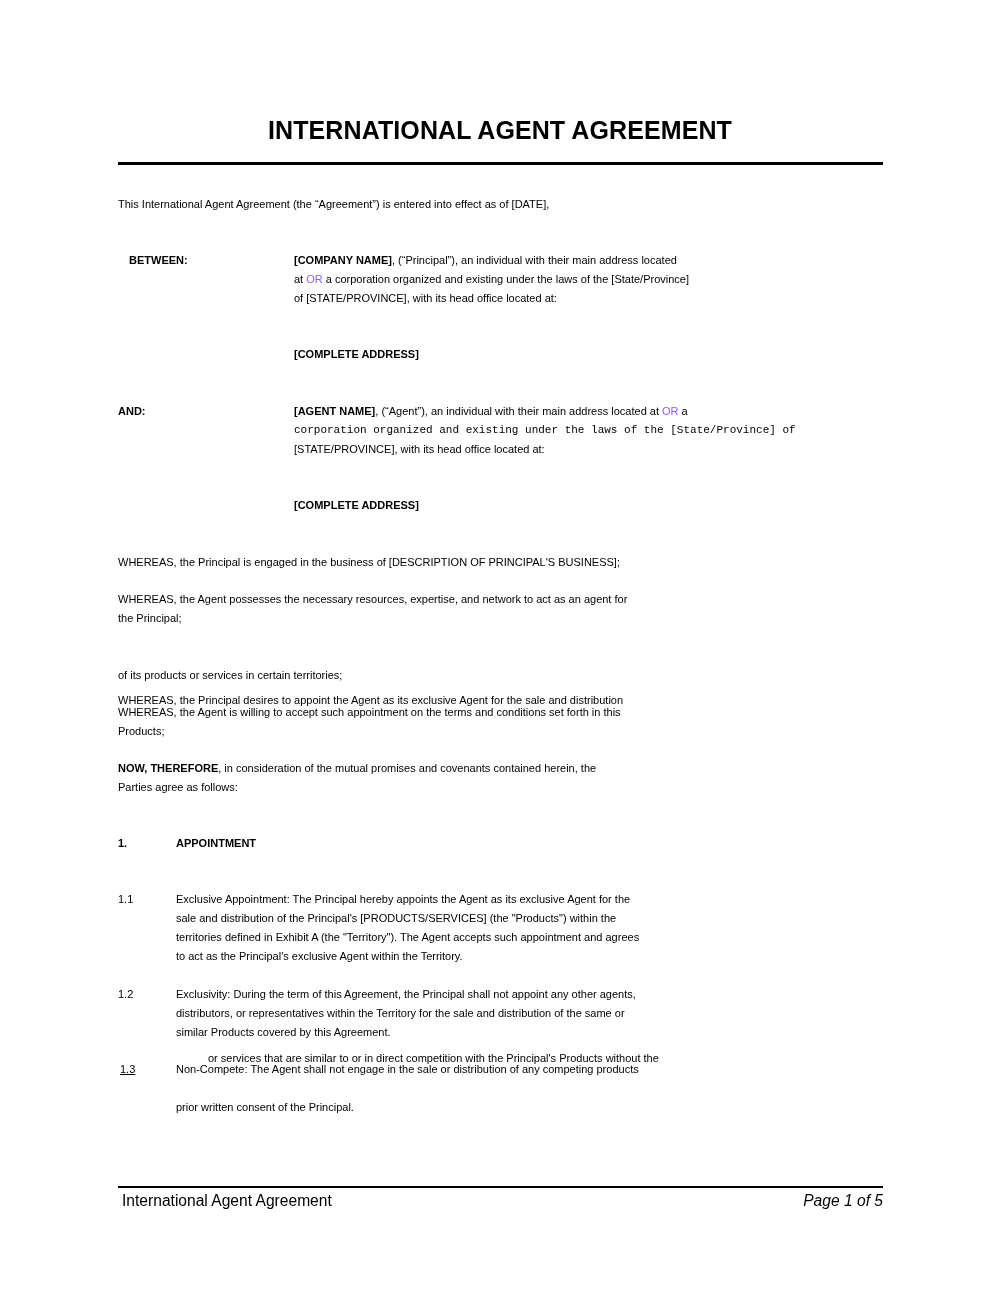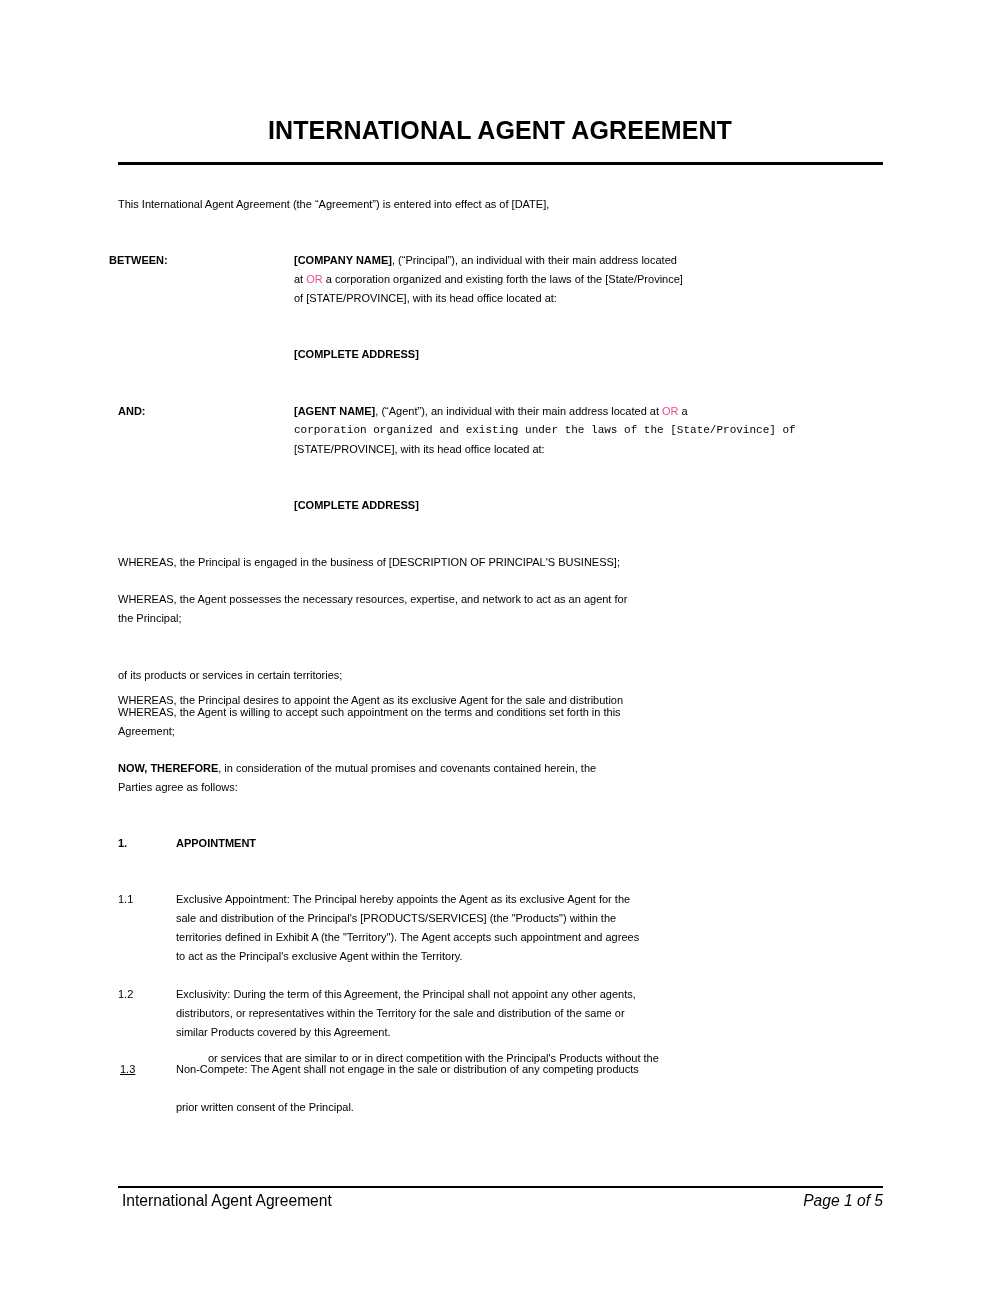--- a/index.html
+++ b/index.html
@@ -1,41 +1,41 @@
 <!DOCTYPE html>
 <html><head>
 <meta charset="utf-8">
 <style>
   html, body { margin: 0; padding: 0; background: #ffffff; }
   body { width: 1000px; height: 1290px; position: relative; overflow: hidden;
          font-family: "Liberation Sans", sans-serif; color: #000; }
   .abs { position: absolute; white-space: nowrap; }
   .txt { font-size: 11px; line-height: 19px; }
   .b { font-weight: bold; }
-  .or { color: #ec4899; }
+  .or { color: #8b5cf6; }
   #title { left: 0; width: 1000px; top: 116px; text-align: center;
            font-size: 25px; font-weight: bold; letter-spacing: 0.1px; }
   #title-rule { left: 118px; top: 162px; width: 765px; height: 3px; background: #000; }
   #footer-rule { left: 118px; top: 1186px; width: 765px; height: 2px; background: #000; }
   .footer { font-size: 15.6px; line-height: 19px; top: 1191px; }
 </style>
 </head>
 <body>
 
 <div id="page">
 
   <div id="title" class="abs">INTERNATIONAL AGENT AGREEMENT</div>
   <div id="title-rule" class="abs"></div>
 
   <div class="abs txt" style="left:118px; top:195px;">This International Agent Agreement (the “Agreement”) is entered into effect as of [DATE],</div>
 
   <div>
-    <div class="abs txt b" style="left:109px; top:251px;">BETWEEN:</div>
+    <div class="abs txt b" style="left:129px; top:251px;">BETWEEN:</div>
     <div class="abs txt" style="left:294px; top:251px;"><span class="b">[COMPANY NAME]</span><span>, (“Principal”), an individual with their main address located</span></div>
-    <div class="abs txt" style="left:294px; top:270px;"><span>at </span><span class="or">OR</span><span> a corporation organized and existing forth the laws of the [State/Province]</span></div>
+    <div class="abs txt" style="left:294px; top:270px;"><span>at </span><span class="or">OR</span><span> a corporation organized and existing under the laws of the [State/Province]</span></div>
     <div class="abs txt" style="left:294px; top:289px;">of [STATE/PROVINCE], with its head office located at:</div>
     <div class="abs txt b" style="left:294px; top:345px;">[COMPLETE ADDRESS]</div>
   </div>
 
   <div>
     <div class="abs txt b" style="left:118px; top:402px;">AND:</div>
     <div class="abs txt" style="left:294px; top:402px;"><span class="b">[AGENT NAME]</span><span>, (“Agent”), an individual with their main address located at </span><span class="or">OR</span><span> a</span></div>
     <div class="abs txt" style="left:294px; top:421px;font-family:Liberation Mono, monospace;">corporation organized and existing under the laws of the [State/Province] of</div>
     <div class="abs txt" style="left:294px; top:440px;">[STATE/PROVINCE], with its head office located at:</div>
     <div class="abs txt b" style="left:294px; top:496px;">[COMPLETE ADDRESS]</div>
@@ -44,21 +44,21 @@
   <div>
     <div class="abs txt" style="left:118px; top:553px;">WHEREAS, the Principal is engaged in the business of [DESCRIPTION OF PRINCIPAL'S BUSINESS];</div>
 
     <div class="abs txt" style="left:118px; top:590px;">WHEREAS, the Agent possesses the necessary resources, expertise, and network to act as an agent for</div>
     <div class="abs txt" style="left:118px; top:609px;">the Principal;</div>
 
     <div class="abs txt" style="left:118px; top:647px;margin-top:44px;">WHEREAS, the Principal desires to appoint the Agent as its exclusive Agent for the sale and distribution</div>
     <div class="abs txt" style="left:118px; top:666px;">of its products or services in certain territories;</div>
 
     <div class="abs txt" style="left:118px; top:703px;">WHEREAS, the Agent is willing to accept such appointment on the terms and conditions set forth in this</div>
-    <div class="abs txt" style="left:118px; top:722px;">Agreement;</div>
+    <div class="abs txt" style="left:118px; top:722px;">Products;</div>
   </div>
 
   <div>
     <div class="abs txt" style="left:118px; top:759px;"><span class="b">NOW, THEREFORE</span><span>, in consideration of the mutual promises and covenants contained herein, the</span></div>
     <div class="abs txt" style="left:118px; top:778px;">Parties agree as follows:</div>
   </div>
 
   <div>
     <div class="abs txt b" style="left:118px; top:834px;">1.</div>
     <div class="abs txt b" style="left:176px; top:834px;">APPOINTMENT</div>

